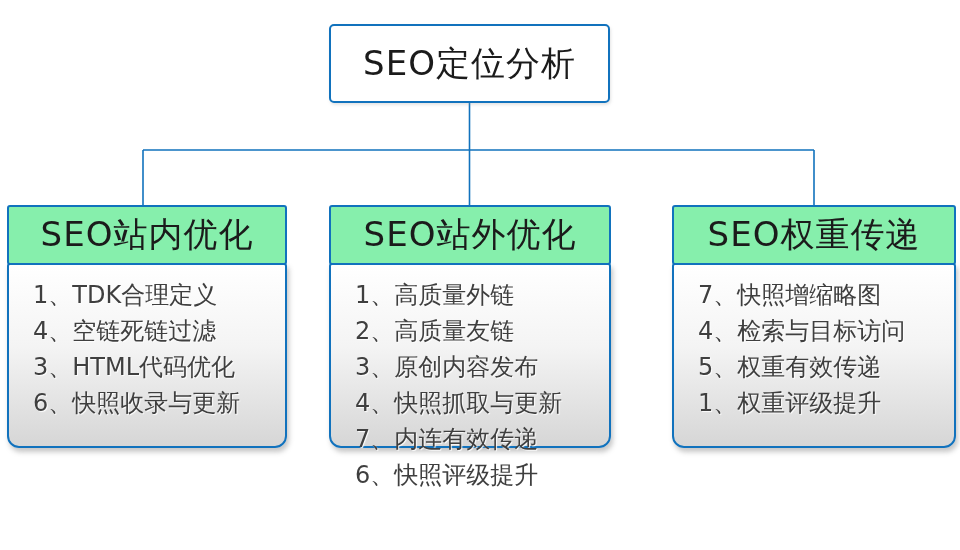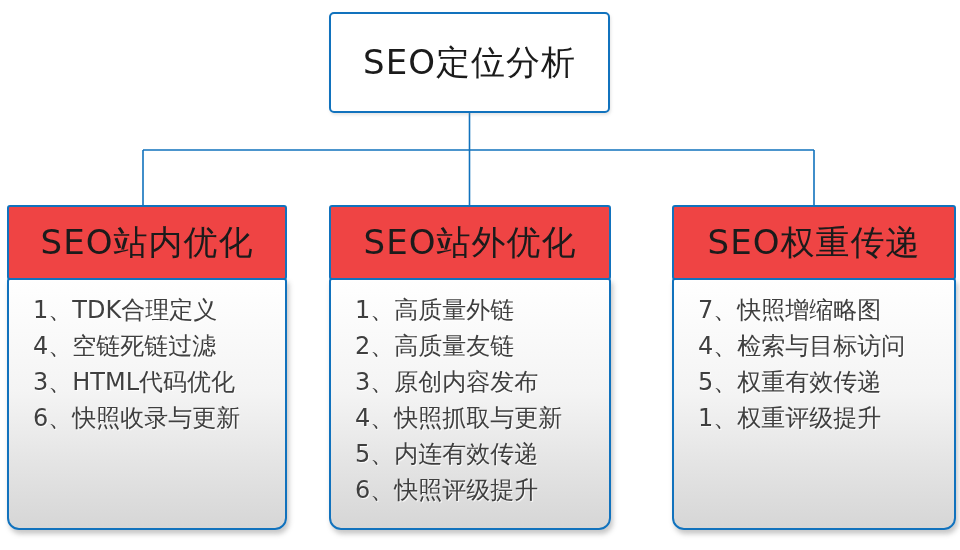--- a/index.html
+++ b/index.html
@@ -28,57 +28,57 @@
     box-sizing: border-box;
     border: 2px solid #1172bd;
     background: #ffffff;
     display: flex;
     align-items: center;
     justify-content: center;
     z-index: 2;
   }
   .root-box {
     left: 329px;
-    top: 12px;
+    top: 24px;
     width: 281px;
-    height: 101px;
+    height: 79px;
     border-radius: 5px;
     box-shadow: 1px 2px 3px rgba(150,150,150,0.25);
   }
   .node-title {
     font-size: 34px;
     color: #1b1b1b;
     letter-spacing: 1px;
     white-space: nowrap;
   }
   .branch-col {
     position: absolute;
     top: 205px;
     z-index: 2;
   }
   .branch-col.col-0 { left: 7px;   width: 280px; }
   .branch-col.col-1 { left: 329px; width: 282px; }
   .branch-col.col-2 { left: 672px; width: 284px; }
   .branch-header {
     box-sizing: border-box;
     width: 100%;
-    height: 75px;
+    height: 60px;
     border: 2px solid #1172bd;
     border-radius: 3px;
-    background: #ef4444;
+    background: #86efac;
     display: flex;
     align-items: center;
     justify-content: center;
     position: relative;
     z-index: 3;
   }
   .branch-list {
     box-sizing: border-box;
     width: 100%;
-    height: 252px;
+    height: 185px;
     margin-top: -2px;
     border: 2px solid #1172bd;
     border-radius: 3px 3px 12px 12px;
     background: linear-gradient(180deg, #ffffff 0%, #f4f4f4 45%, #d6d6d6 100%);
     box-shadow: 2px 4px 5px rgba(130,130,130,0.45);
     padding: 12px 6px 0 24px;
     position: relative;
     z-index: 2;
   }
   .list-item {
@@ -122,21 +122,21 @@
 
   <div class="branch-col col-1">
     <div class="branch-header">
       <span class="node-title">SEO站外优化</span>
     </div>
     <div class="branch-list">
       <div class="list-item">1、高质量外链</div>
       <div class="list-item">2、高质量友链</div>
       <div class="list-item">3、原创内容发布</div>
       <div class="list-item">4、快照抓取与更新</div>
-      <div class="list-item">5、内连有效传递</div>
+      <div class="list-item">7、内连有效传递</div>
       <div class="list-item">6、快照评级提升</div>
     </div>
   </div>
 
   <div class="branch-col col-2">
     <div class="branch-header">
       <span class="node-title">SEO权重传递</span>
     </div>
     <div class="branch-list">
       <div class="list-item">7、快照增缩略图</div>

